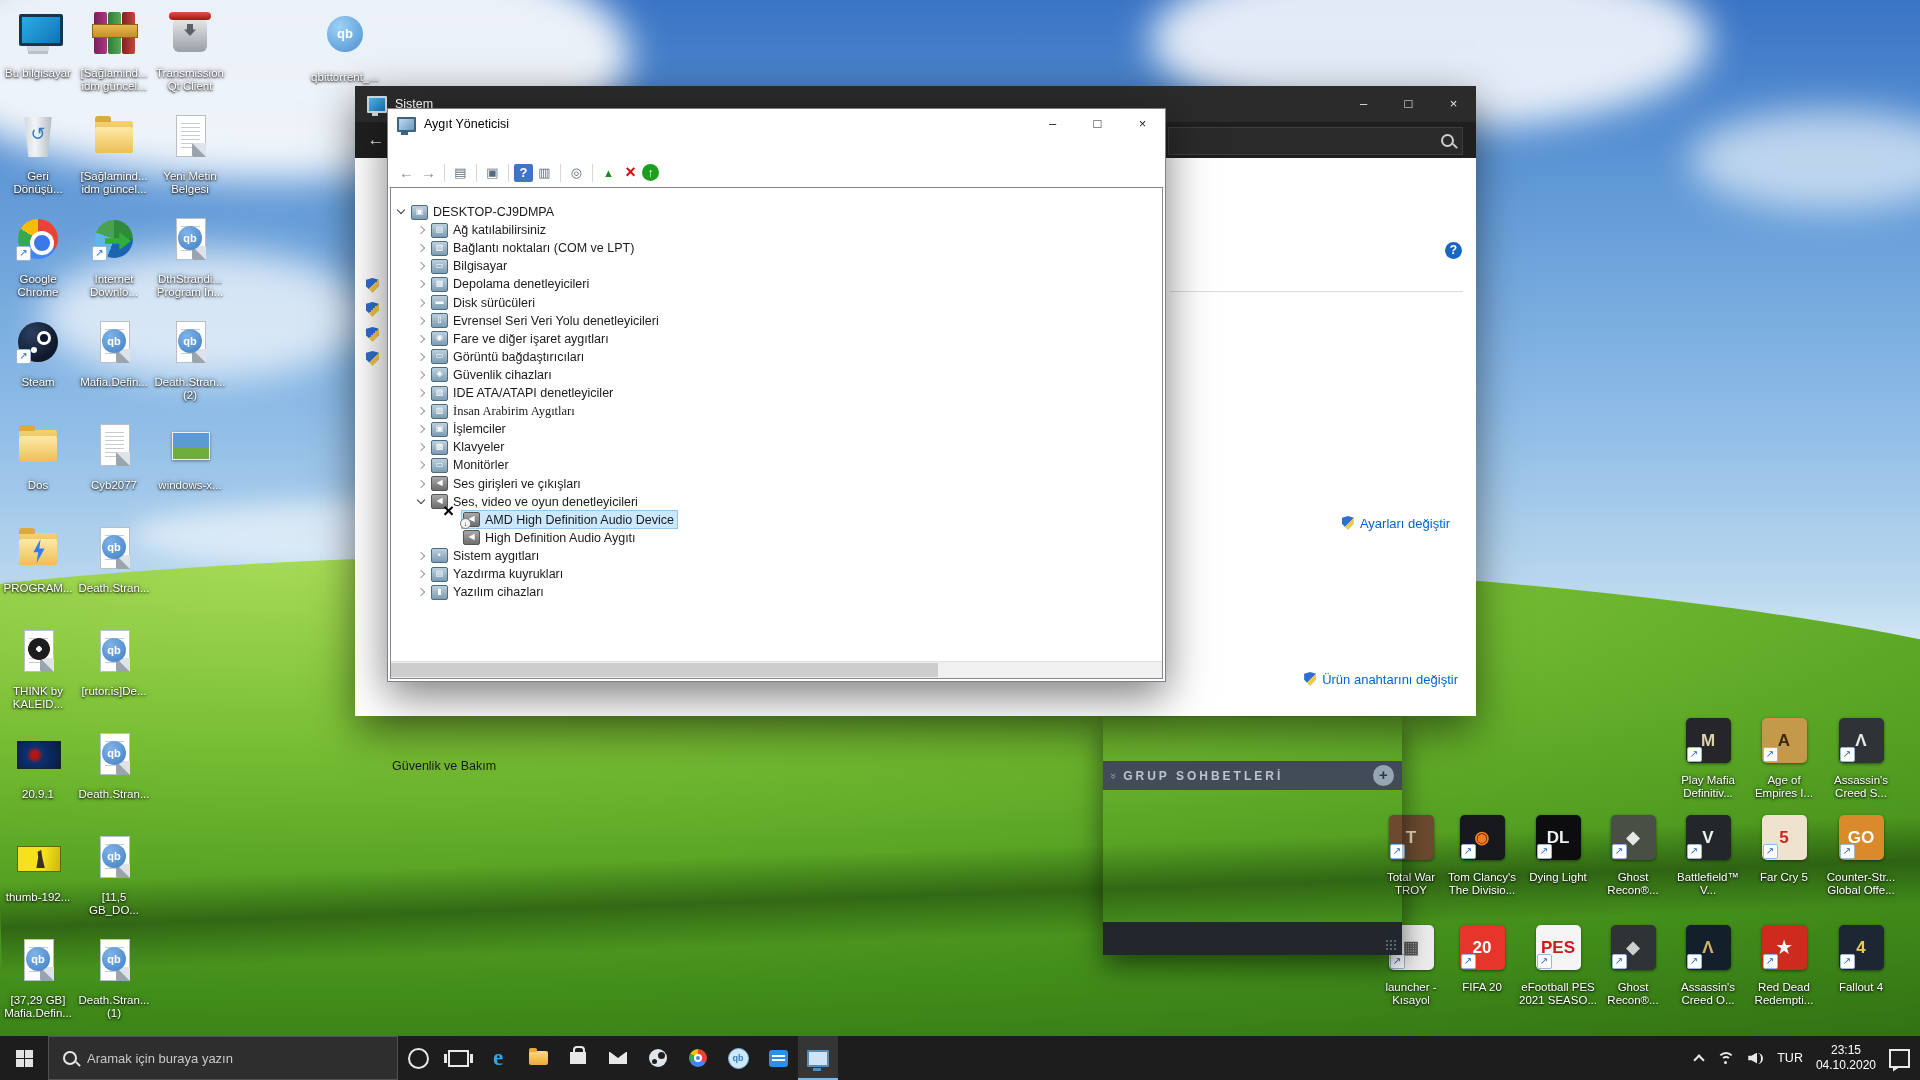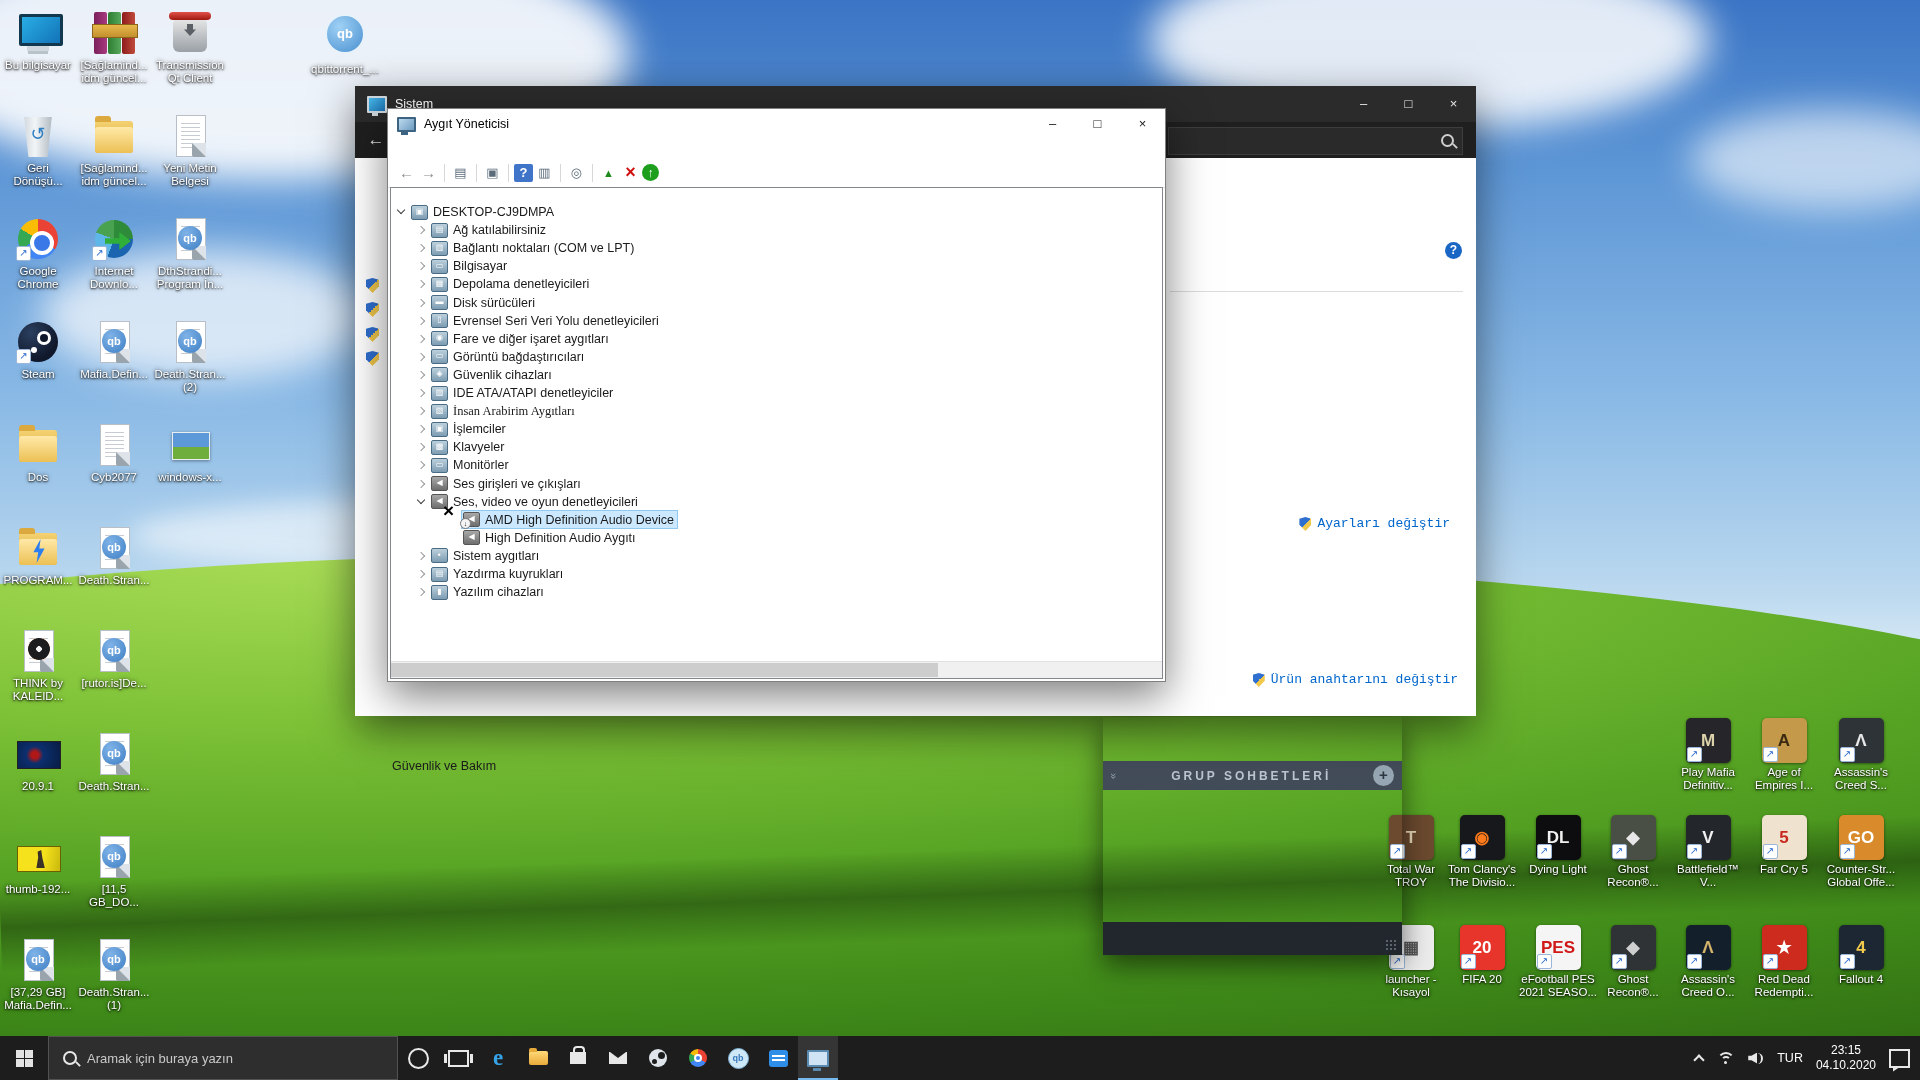--- a/index.html
+++ b/index.html
@@ -7,21 +7,21 @@
   i,b{font-style:normal;font-weight:normal;display:block;}
 
   
   .wallpaper{position:absolute;inset:0;background:linear-gradient(180deg,#3a74c4 0%,#5e97d6 16%,#8cbbe6 38%,#bcd9ef 55%,#dfeef7 62%);}
   .cloud{position:absolute;background:#fff;border-radius:50%;filter:blur(18px);}
   .hill1{position:absolute;left:-12%;width:124%;top:552px;height:620px;background:radial-gradient(135% 95% at 24% 0%,#a9dc57 0%,#7cc136 30%,#57a424 55%,#3f8a19 78%,#2f6c12 100%);border-radius:48% 72% 0 0 / 110px 230px 0 0;}
   .hillband{position:absolute;left:0;width:110%;top:846px;height:90px;background:linear-gradient(180deg,rgba(0,0,0,0),rgba(14,40,6,.45) 50%,rgba(0,0,0,0));transform:rotate(-2deg);}
 
   
   .dicon-wrap{position:absolute;width:78px;text-align:center;z-index:5;cursor:default;}
-  .dlabel{margin-top:3px;font-size:11.5px;line-height:13px;color:#fff;white-space:pre-line;text-shadow:0 1px 2px rgba(0,0,0,.95),0 0 4px rgba(0,0,0,.7);text-align:center;}
+  .dlabel{margin-top:11px;font-size:11.5px;line-height:13px;color:#fff;white-space:pre-line;text-shadow:0 1px 2px rgba(0,0,0,.95),0 0 4px rgba(0,0,0,.7);text-align:center;}
   .dicon{width:46px;height:46px;margin:0 auto;position:relative;}
   .sc{position:absolute;left:1px;bottom:1px;width:13px;height:13px;background:#fff;border:1px solid #9ab6d8;border-radius:2px;color:#1e62c9;font-size:10px;line-height:12px;text-align:center;}
   .mon-scr{position:absolute;left:4px;top:4px;width:38px;height:26px;background:linear-gradient(135deg,#29aee4,#1273b8);border:3px solid #12384f;border-radius:2px;}
   .mon-base{position:absolute;left:12px;bottom:2px;width:22px;height:5px;background:#cfd8de;box-shadow:0 4px 0 -1px #b8c2c9;top:36px;}
   .rar-b1,.rar-b2,.rar-b3{position:absolute;top:2px;width:13px;height:42px;border-radius:2px;}
   .rar-b1{left:3px;background:linear-gradient(90deg,#7a1f5a,#a93a80);}
   .rar-b2{left:17px;background:linear-gradient(90deg,#2e7d32,#57a85c);}
   .rar-b3{left:31px;background:linear-gradient(90deg,#8c1c1c,#c04a3a);}
   .rar-band{position:absolute;left:1px;top:14px;width:44px;height:12px;background:linear-gradient(180deg,#e8b84a,#c2902e);border:1px solid #8a6418;}
   .tr-body{position:absolute;left:6px;top:8px;width:34px;height:34px;background:linear-gradient(180deg,#e8e8e8,#9aa0a6);border-radius:6px;}
@@ -72,21 +72,21 @@
   .sys-mag::after{content:"";position:absolute;left:9px;top:9px;width:6px;height:2px;background:#cfcfcf;transform:rotate(45deg);}
   .sys-content{position:absolute;left:0;top:72px;right:0;bottom:0;background:#fff;}
   .shield{width:13px;height:15px;background:linear-gradient(135deg,#2f6fd0 0 50%,#f2c84b 50% 100%);clip-path:polygon(50% 0,100% 12%,100% 55%,50% 100%,0 55%,0 12%);}
   .sys-shield-item{position:absolute;left:11px;}
   .sys-help{position:absolute;right:14px;top:84px;width:17px;height:17px;border-radius:50%;background:#1a66c4;color:#fff;font-size:12px;font-weight:bold;line-height:17px;text-align:center;}
   .sys-hr{position:absolute;right:13px;width:293px;top:133px;border-top:1px solid #dcdcdc;}
   .winlogo{position:absolute;left:809px;top:146px;display:flex;align-items:center;}
   .wflag{display:grid;grid-template-columns:17px 17px;grid-template-rows:15px 15px;gap:3px;transform:perspective(70px) rotateY(16deg);margin-right:14px;}
   .wflag i{background:#1081d8;}
   .wlogotext{font-size:43px;color:#1081d8;letter-spacing:-1px;}
-  .sys-link{position:absolute;display:flex;align-items:flex-end;gap:6px;font-size:13px;color:#0066cc;font-family:Liberation Mono, monospace;}
+  .sys-link{position:absolute;display:flex;align-items:flex-start;gap:6px;font-size:13px;color:#0066cc;}
   .sys-link .shield{width:12px;height:14px;}
   #sys-link-settings{right:26px;top:358px;}
   #sys-link-key{right:18px;top:514px;}
   #sys-see-also{position:absolute;left:37px;top:601px;font-size:12.5px;color:#1a1a1a;}
 
   
   #dm-window{left:387px;top:108px;width:777px;height:572px;background:#fff;border:1px solid #808080;z-index:13;}
   .dm-titlebar{position:absolute;left:0;top:0;right:0;height:30px;background:#fff;display:flex;align-items:center;font-size:12.5px;color:#000;}
   .dm-ticon{width:15px;height:11px;margin:0 8px 0 9px;background:linear-gradient(135deg,#bcd9ee,#6d9cc0);border:2px solid #3c6382;border-radius:1px;position:relative;}
   .dm-ticon::after{content:"";position:absolute;left:2px;bottom:-5px;width:7px;height:3px;background:#3c6382;}
@@ -117,21 +117,21 @@
   .dm-hthumb{position:absolute;left:0;top:1px;height:14px;width:71%;background:#cdcdcd;}
 
   
   #steam-panel{left:1103px;top:717px;width:299px;height:238px;z-index:10;box-shadow:0 10px 26px rgba(0,0,0,.55);font-family:"Liberation Sans",sans-serif;}
   .stm-header{position:absolute;left:0;top:0;right:0;height:44px;background:#1c2025;display:flex;align-items:center;}
   .stm-av1{width:38px;height:38px;margin-left:10px;border-radius:3px;background:radial-gradient(circle at 50% 60%,#f2a33c 0 35%,#c04818 60%,#2a1408 100%);}
   .stm-av2{width:36px;height:36px;margin-left:6px;border:2px solid #d88f2e;background:linear-gradient(135deg,#7a7468,#3c3831);}
   .stm-names{margin-left:10px;line-height:15px;}
   .stm-name{color:#e7e7e7;font-size:14.5px;white-space:nowrap;}
   .stm-game{color:#a3bf3f;font-size:12px;}
-  .stm-groupbar{position:absolute;left:0;top:44px;right:0;height:29px;background:#434c59;display:flex;align-items:center;color:#bcc6d0;gap:48px;}
+  .stm-groupbar{position:absolute;left:0;top:44px;right:0;height:29px;background:#434c59;display:flex;align-items:center;color:#bcc6d0;}
   .stm-chev2{margin-left:8px;color:#8fa0b0;font-size:11px;transform:rotate(90deg);}
   .stm-grouplabel{margin-left:6px;font-size:12px;font-weight:bold;letter-spacing:3px;}
   .stm-add{position:absolute;right:8px;top:4px;width:21px;height:21px;border-radius:50%;background:#97a7b3;color:#2e3843;font-size:15px;font-weight:bold;line-height:20px;text-align:center;}
   .stm-body{position:absolute;left:0;top:73px;right:0;bottom:33px;background:rgba(38,44,51,.96);color:#8b9399;font-size:13.5px;line-height:19px;}
   .stm-body p{margin:0;padding:0 14px;}
   .stm-p1{padding-top:22px!important;}
   .stm-p2{padding-top:24px!important;}
   .stm-link{color:#dfe4e8;}
   .stm-footer{position:absolute;left:0;bottom:0;right:0;height:33px;background:#22272d;}
   .stm-grip{position:absolute;right:5px;bottom:4px;width:12px;height:12px;background:radial-gradient(circle,#5a6570 1px,transparent 1.4px) 0 0/4px 4px;}

